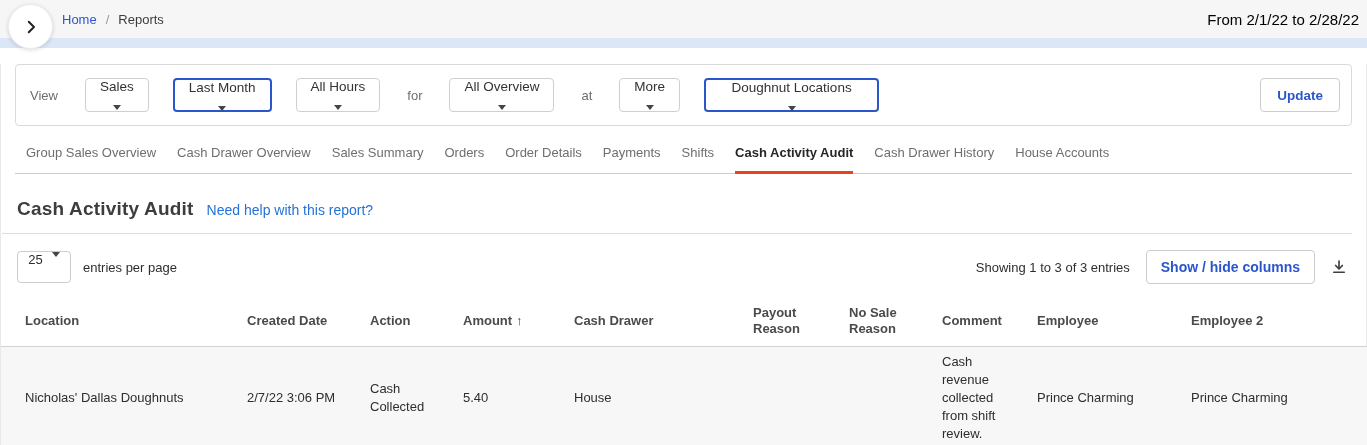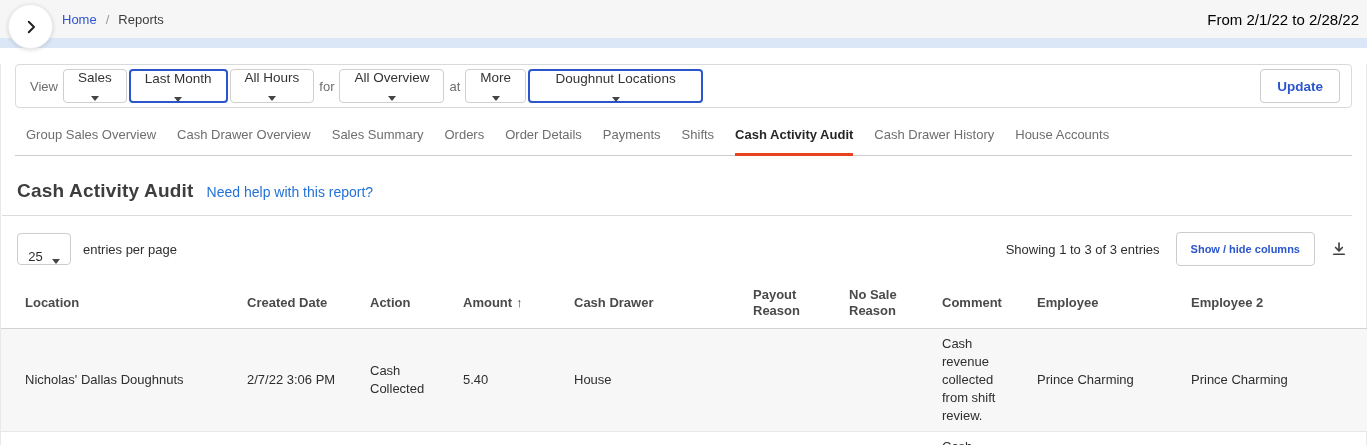--- a/index.html
+++ b/index.html
@@ -28,23 +28,23 @@
     position:absolute; top:4px; left:8px; width:45px; height:45px;
     border-radius:50%; background:#fff; border:1px solid #ececec;
     box-shadow:0 1px 4px rgba(0,0,0,.15);
     display:flex; align-items:center; justify-content:center; z-index:9; cursor:pointer;
   }
 
   .main { border-left:1px solid #e9e9e9; border-right:1px solid #e9e9e9; height:397px; }
 
   
   .filter-bar {
-    margin:16px 14px 0; height:44px;
+    margin:16px 14px 0; height:62px;
     border:1px solid #dadada; border-radius:4px;
-    display:flex; align-items:center; gap:2px; padding:0 11px;
+    display:flex; align-items:center; gap:24px; padding:0 11px;
   }
   .filter-label { font-size:13px; color:#6e6e6e; padding:0 3px; }
   .dropdown {
     background:#fff; border:1px solid #cfcfcf; border-radius:4px;
     height:34px; padding:0 14px; display:flex; align-items:center; gap:11px;
     font-size:13.5px; color:#333; cursor:pointer; white-space:nowrap;flex-direction:column;
   }
   .dropdown.highlight { border:2px solid #2b55cc; }
   .dropdown.wide { min-width:175px; justify-content:space-between; }
   .caret { width:0; height:0; border-left:4px solid transparent; border-right:4px solid transparent; border-top:5px solid #454545; }
@@ -71,29 +71,29 @@
   .report-head { display:flex; align-items:baseline; gap:13px; padding:24px 16px 13px; }
   .report-title { font-size:19px; font-weight:bold; color:#3d3d3d; letter-spacing:.2px; }
   .help-link { font-size:14px; color:#2472d8; cursor:pointer; }
   .section-divider { border-bottom:1px solid #dcdcdc; margin:0 14px 0 1px; }
 
   
   .toolbar-row { display:flex; align-items:center; padding:16px 16px 12px; }
   .page-size {
     height:32px; min-width:54px; padding:0 10px;
     border:1px solid #cccccc; border-radius:4px; background:#fff;
-    display:flex; align-items:flex-end; justify-content:center; gap:9px;
+    display:flex; align-items:flex-start; justify-content:center; gap:9px;
     font-size:13px; color:#2e2e2e; cursor:pointer;
   }
   .entries-label { margin-left:12px; font-size:13px; color:#2e2e2e; }
   .showing { margin-left:auto; font-size:13px; color:#2e2e2e; }
   .showhide-btn {
     margin-left:16px; height:34px; padding:0 14px;
     background:#fff; border:1px solid #cccccc; border-radius:4px;
-    color:#2b55cc; font-weight:bold; font-size:11px; cursor:pointer;
+    color:#2b55cc; font-weight:bold; font-size:14px; cursor:pointer;
     font-family:"Liberation Sans", sans-serif;
   }
   .download-btn { margin-left:13px; background:none; border:none; padding:2px; cursor:pointer; display:flex; }
 
   
   table { width:100%; border-collapse:collapse; table-layout:fixed; }
   thead th {
     text-align:left; font-size:13px; font-weight:bold; color:#4a4a4a;
     padding:8px 8px; vertical-align:middle; line-height:16px;
     border-bottom:1px solid #d2d2d2; height:50px;

